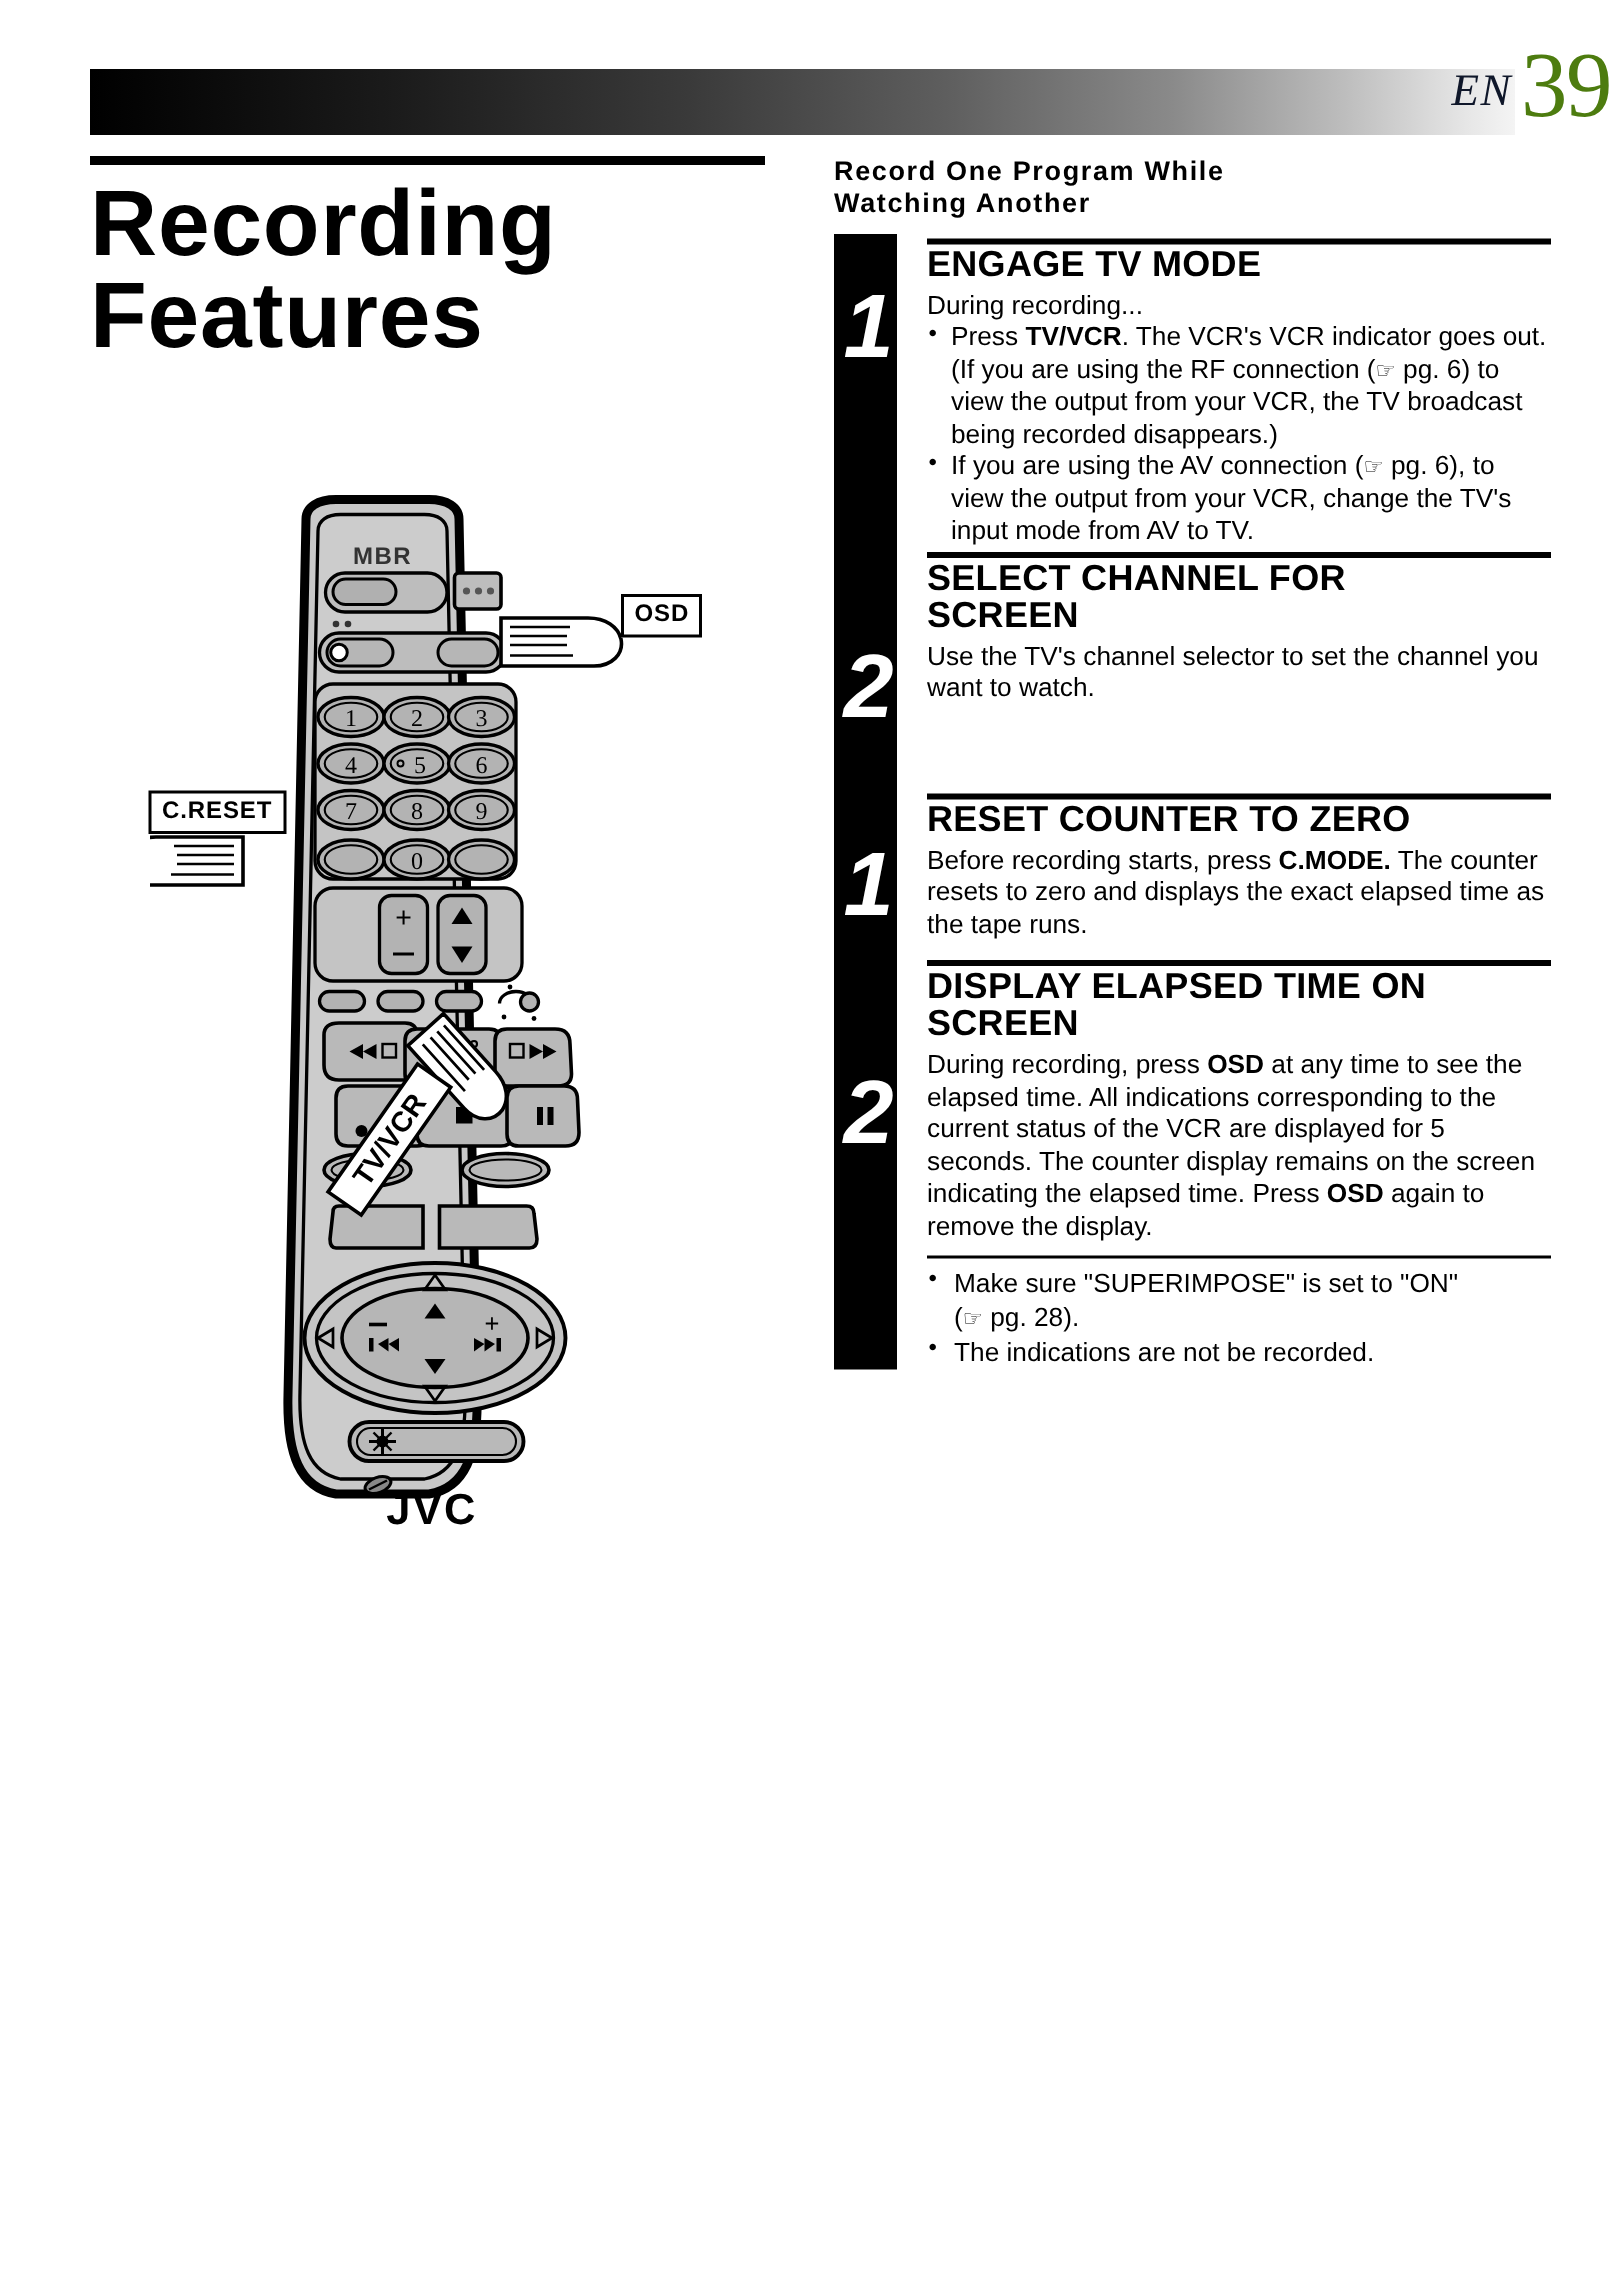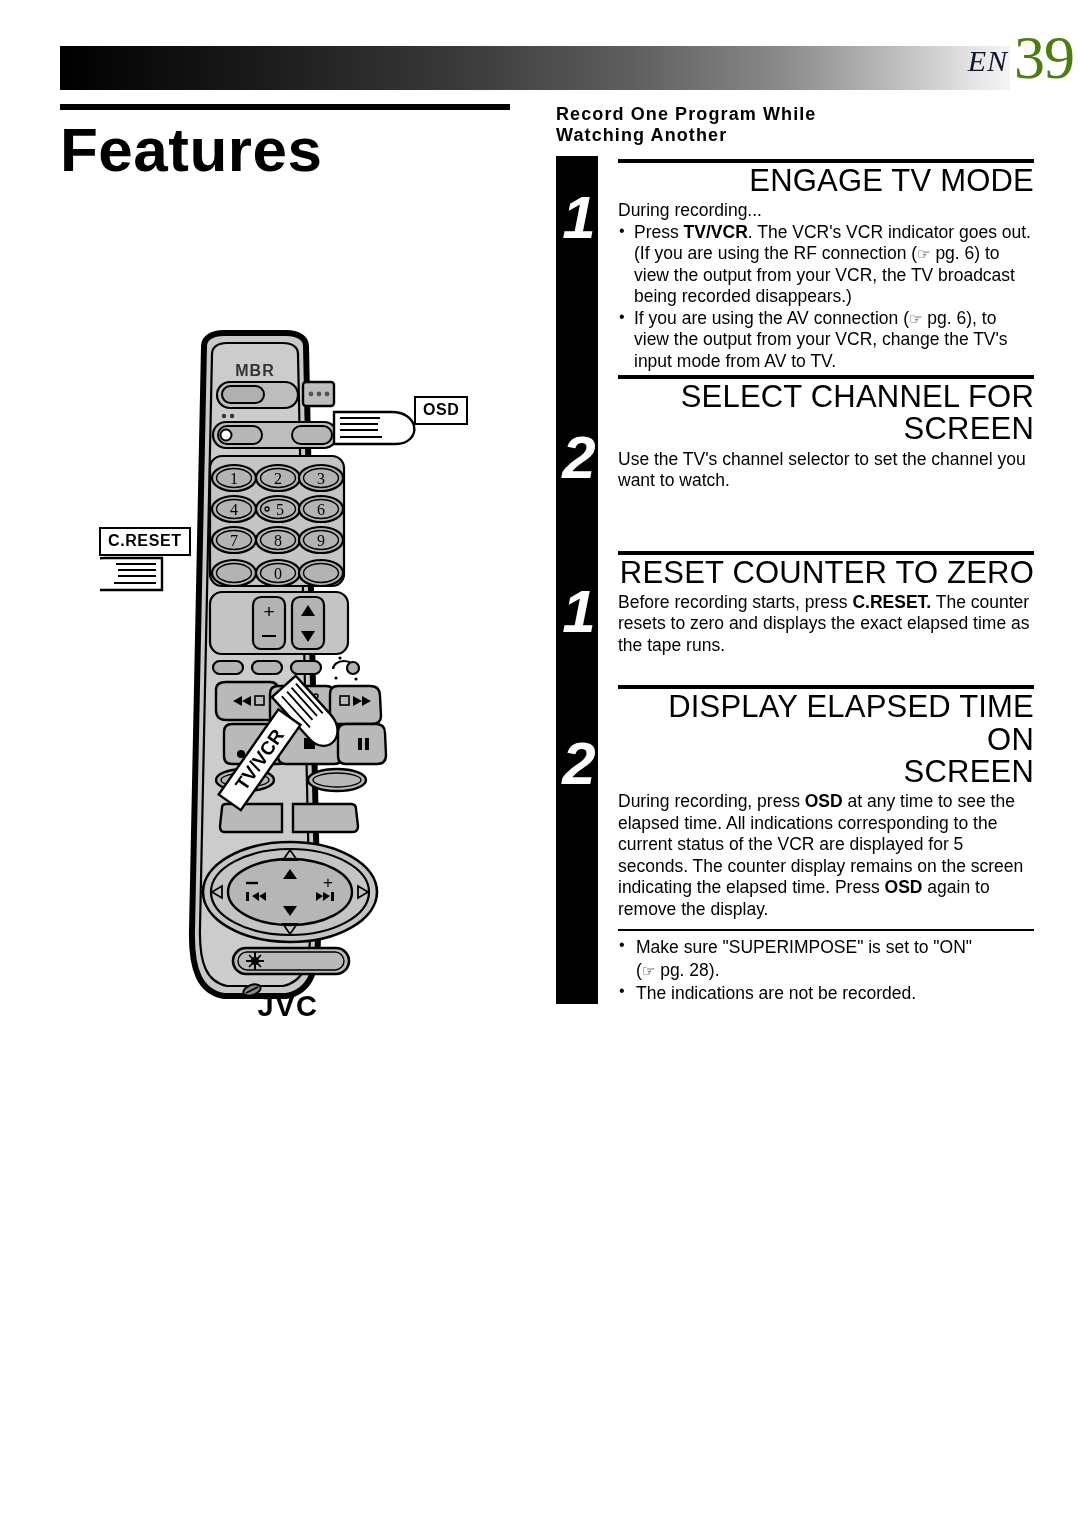--- a/index.html
+++ b/index.html
@@ -53,22 +53,22 @@
   .steps { position:relative; }
   .numbar {
     position:absolute; left:0; top:0; width:42px; bottom:0;
     background:#000;
   }
   .steps-body { margin-left:62px; }
 
   .step { position:relative; padding-top:3px; }
   .step-rule { height:4px; background:#000; width:100%; margin-bottom:2px; }
   .step-title {
-    font-size:31px; line-height:1.04; font-weight:normal;
-    letter-spacing:0.2px; margin:0 0 3px 0;text-align:right;
+    font-size:24px; line-height:1.04; font-weight:bold;
+    letter-spacing:0.2px; margin:0 0 3px 0;
   }
   .step-title span { display:block; }
   .step-text { font-size:17.5px; line-height:1.23; }
   .step-text p { margin:0; }
   .bullets { margin:0; padding:0; list-style:none; }
   .bullets li {
     position:relative; padding-left:16px; margin:0;
   }
   .bullets li::before {
     content:"\2022"; position:absolute; left:1px; top:-1px; font-size:16px;
@@ -107,20 +107,21 @@
 
 <div class="page">
 
   <div class="header-bar"></div>
   <div class="header-en">EN</div>
   <div class="header-num">39</div>
 
   <div class="left-col">
     <div class="title-rule"></div>
     <div class="page-title">
+      <span>Recording</span>
       <span>Features</span>
     </div>
   </div>
 
   <div class="remote-wrap">
     <svg class="remote-svg" width="420" height="700" viewBox="0 0 420 700">
       <defs>
         <g id="handshape">
           <path d="M0,0 L58,0 C70,0 78,6 80,14 C82,24 74,32 62,32 L0,32 Z" fill="#ffffff" stroke="#000" stroke-width="2.4"></path>
           <path d="M6,6 L46,6 M6,12 L44,12 M6,18 L44,18 M6,25 L48,25" stroke="#000" stroke-width="1.8" fill="none"></path>
@@ -348,25 +349,25 @@
         <div class="stepnum" style="top:186px">2</div>
       </div>
       <div class="steps-body">
 
         <div class="step">
           <div class="step-rule"></div>
           <div class="step-title">
             <span>RESET COUNTER TO ZERO</span>
           </div>
           <div class="step-text">
-            <p>Before recording starts, press <span class="b">C.RESET.</span> The counter resets to zero and displays the exact elapsed time as the tape runs.</p>
+            <p>Before recording starts, press <span class="b">C.MODE.</span> The counter resets to zero and displays the exact elapsed time as the tape runs.</p>
           </div>
         </div>
 
-        <div class="step" style="margin-top:26px;">
+        <div class="step" style="margin-top:10px;">
           <div class="step-rule"></div>
           <div class="step-title">
             <span>DISPLAY ELAPSED TIME ON</span>
             <span>SCREEN</span>
           </div>
           <div class="step-text">
             <p>During recording, press <span class="b">OSD</span> at any time to see the elapsed time. All indications corresponding to the current status of the VCR are displayed for 5 seconds. The counter display remains on the screen indicating the elapsed time. Press <span class="b">OSD</span> again to remove the display.</p>
             <div class="note-rule"></div>
             <ul class="note-list">
               <li>Make sure "SUPERIMPOSE" is set to "ON" (<span class="ptr">☞</span>&nbsp;pg.&nbsp;28).</li>

